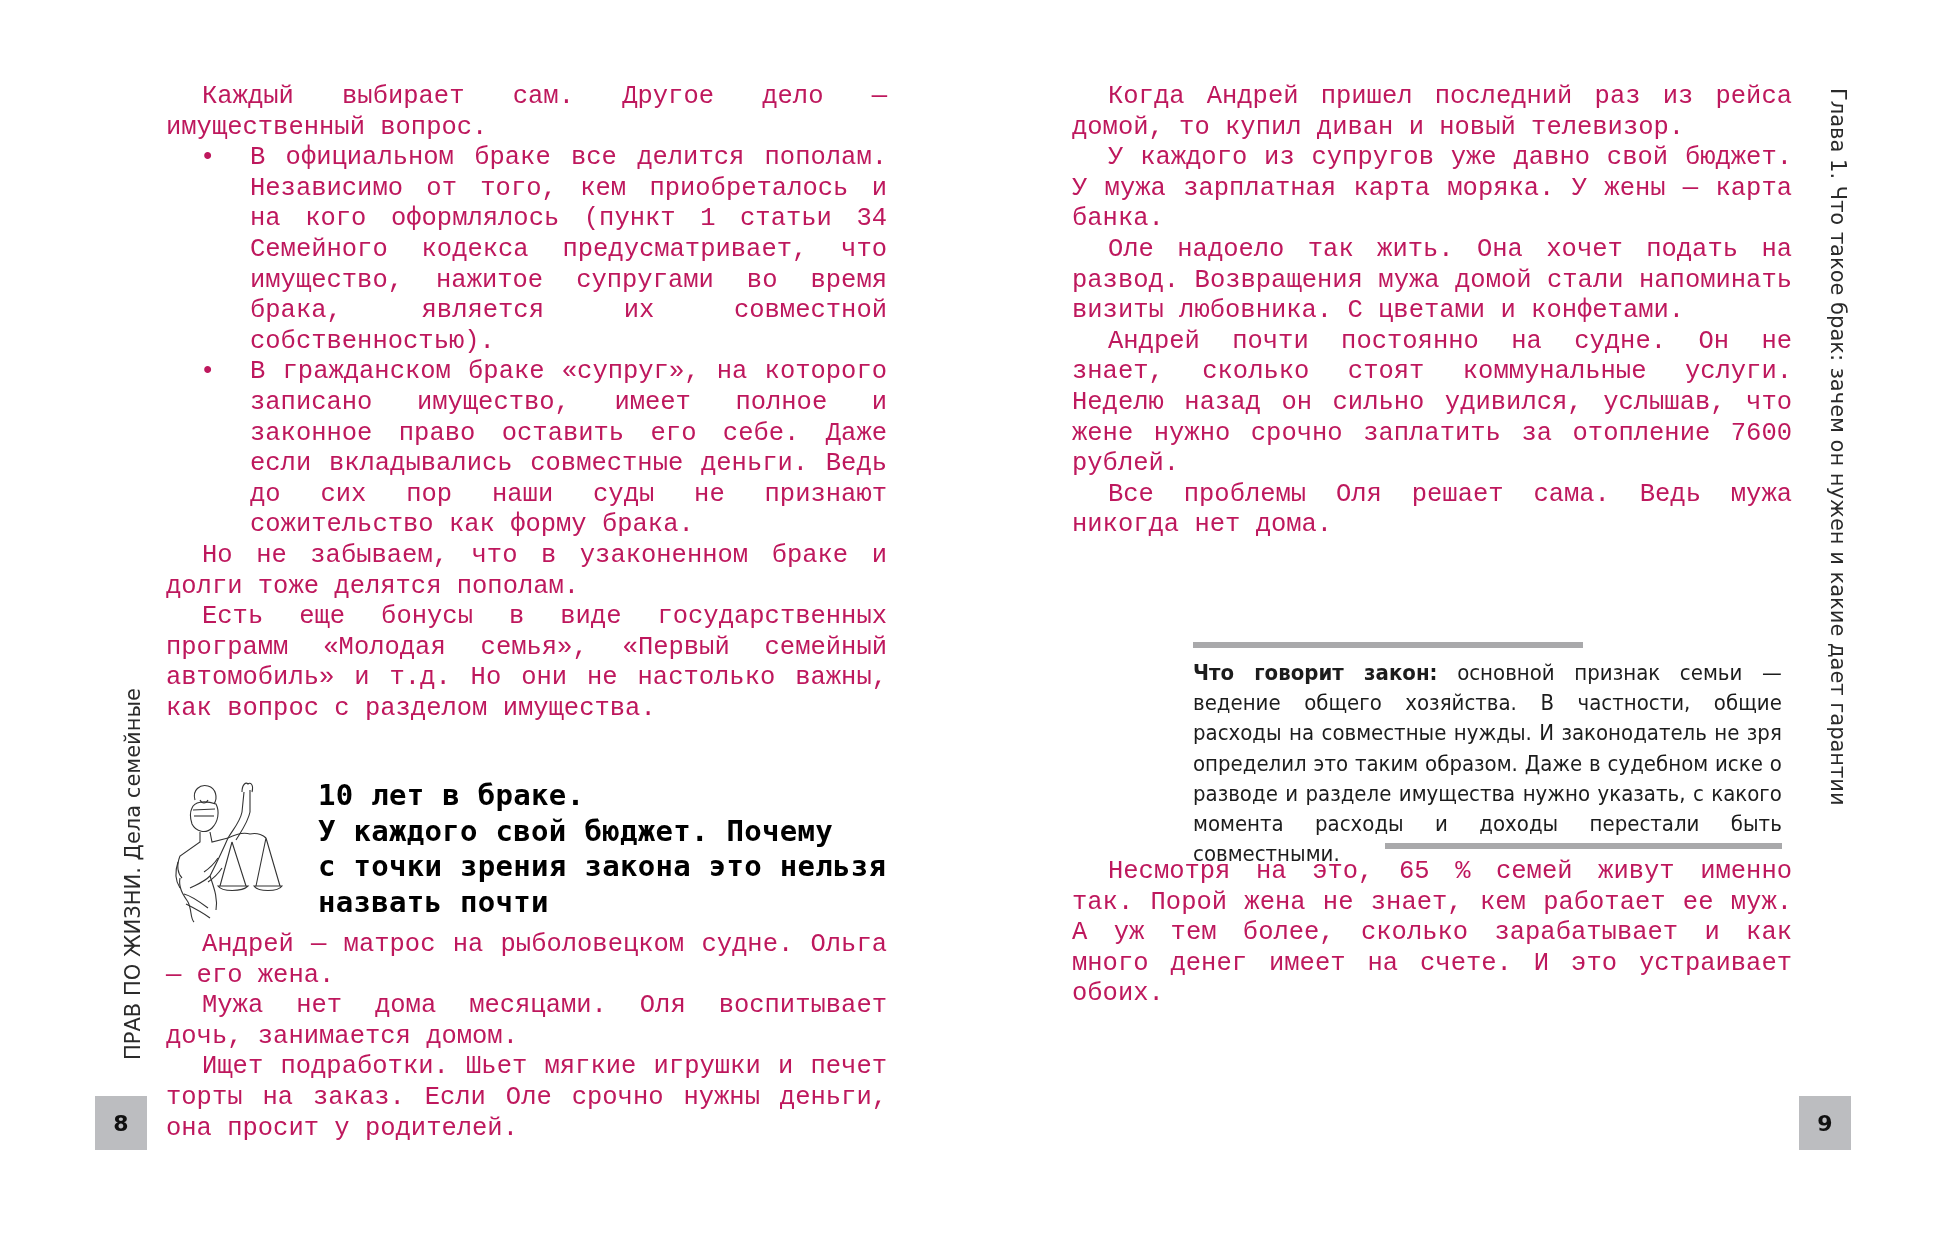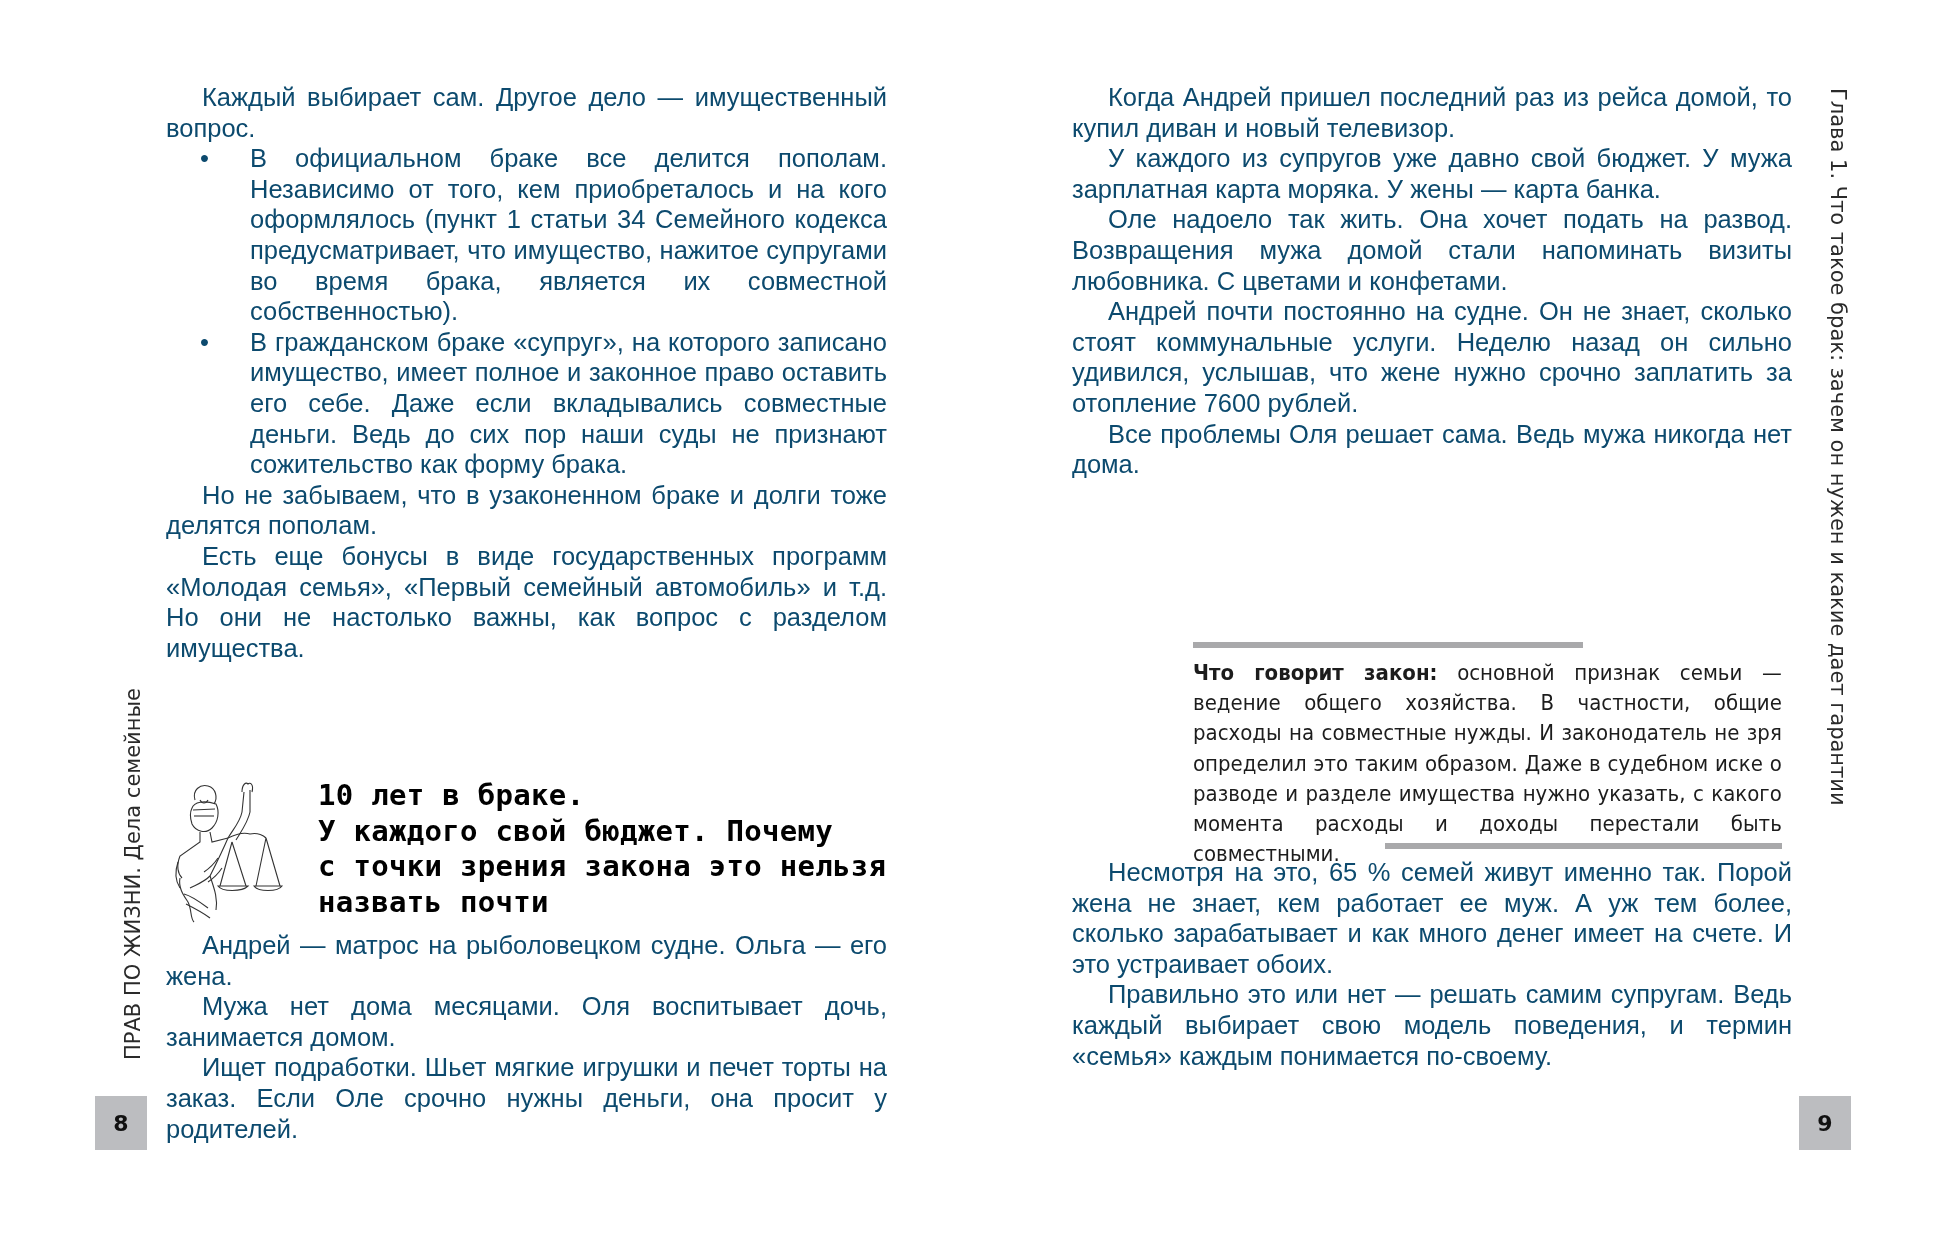--- a/index.html
+++ b/index.html
@@ -5,25 +5,25 @@
     html, body { margin: 0; padding: 0; }
     body {
       width: 1946px; height: 1238px; background: #ffffff; position: relative; overflow: hidden;
       color: #1d1d1d;
     }
     .page { position: absolute; top: 0; height: 1238px; }
     .page-left { left: 0; width: 973px; }
 
     .text {
       position: absolute;
-      font-family: Liberation Sans, sans-serif;
+      font-family: Liberation Mono, monospace;
       font-size: 25.5px;
       line-height: 30.6px;
       text-align: justify;
-      color: #0c4a6e;
+      color: #be185d;
     }
     .text p { margin: 0; text-indent: 36px; }
     .text ul { margin: 0; padding: 0; list-style: none; }
     .text li { position: relative; padding-left: 84px; text-indent: 0; }
     .text li .bullet { position: absolute; left: 34px; top: 0; }
 
     .left-col-top { left: 166px; top: 82px; width: 721px; }
     .left-col-bottom { left: 166px; top: 930px; width: 721px; }
     .right-col-top { left: 1072px; top: 82px; width: 720px; }
     .right-col-bottom { left: 1072px; top: 857px; width: 720px; }
@@ -151,18 +151,17 @@
   </div>
 
   <div class="law-box">
     <div class="law-bar law-bar-top"></div>
     <div class="law-text"><b>Что говорит закон:</b><span> основной признак семьи — ведение общего хозяйства. В частности, общие расходы на совместные нужды. И законодатель не зря определил это таким образом. Даже в судебном иске о разводе и разделе имущества нужно указать, с какого момента расходы и доходы перестали быть совместными.</span></div>
     <div class="law-bar law-bar-bottom"></div>
   </div>
 
   <div class="text right-col-bottom">
     <p>Несмотря на это, 65 % семей живут именно так. Порой жена не знает, кем работает ее муж. А уж тем более, сколько зарабатывает и как много денег имеет на счете. И это устраивает обоих.</p>
-    <p>Правильно это или нет — решать самим супругам. Ведь каждый выбирает свою модель поведения, и термин «семья» каждым понимается по-своему.</p>
   </div>
 
   <div class="side-run side-run-right">Глава 1. Что такое брак: зачем он нужен и какие дает гарантии</div>
   <div class="page-num page-num-right">9</div>
 </div>
 
 </body></html>

